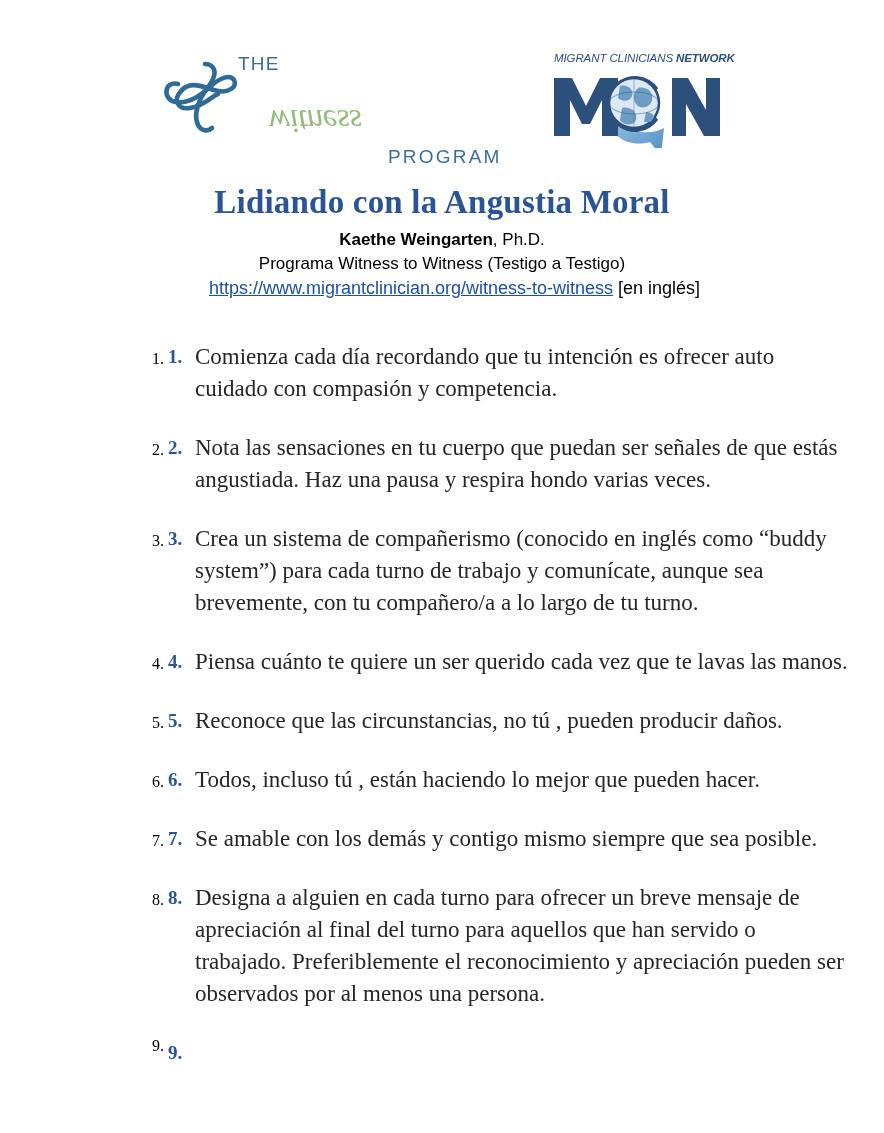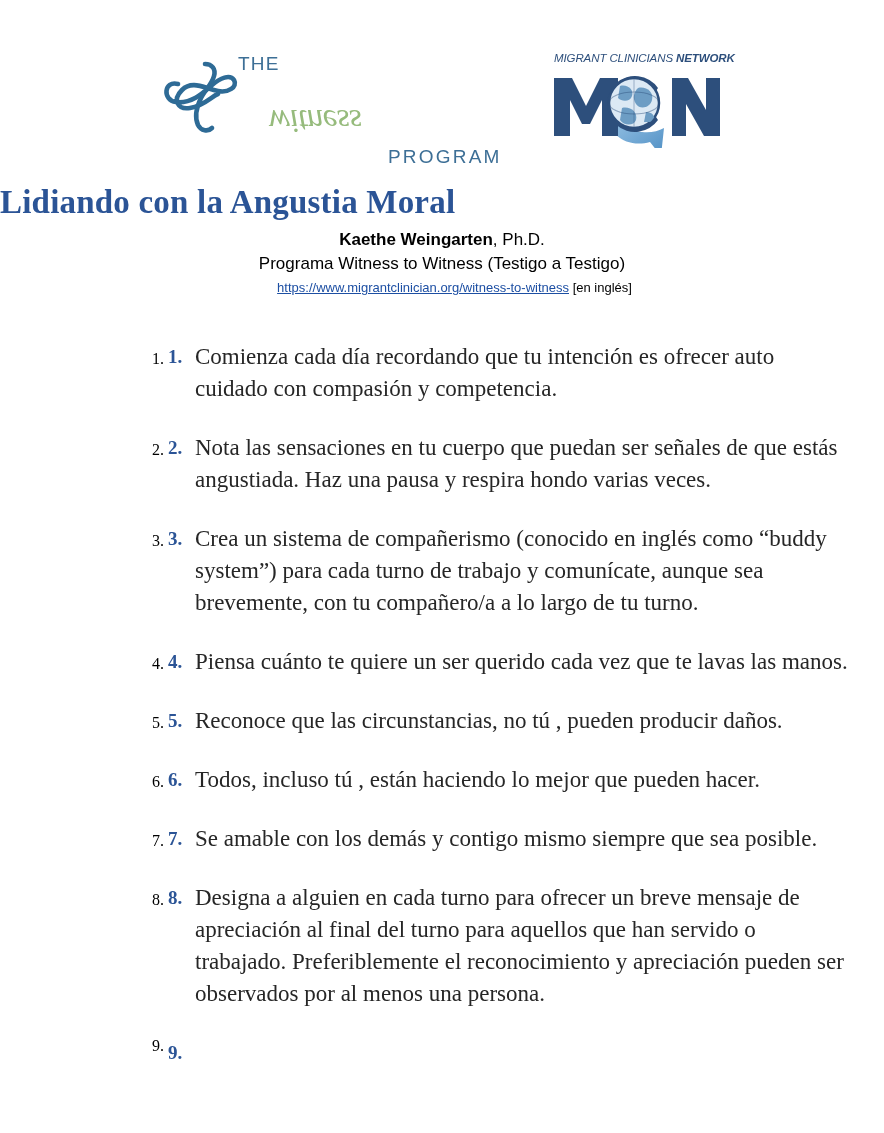--- a/index.html
+++ b/index.html
@@ -119,20 +119,21 @@
     width: 180px;
     height: 82px;
   }
 
   
   .doc-title {
     position: absolute;
     top: 162px;
     left: 0;
     width: 884px;
+    text-align: center;
     font-family: "Liberation Serif", "DejaVu Serif", serif;
     font-weight: 700;
     font-size: 33px;
     color: #2b5496;
     letter-spacing: 0.2px;
   }
 
   
   .byline {
     position: absolute;
@@ -146,21 +147,21 @@
   .byline-author {
     font-size: 17px;
     line-height: 24px;
   }
   .byline-author .name { font-weight: 700; }
   .byline-program {
     font-size: 17px;
     line-height: 24px;
   }
   .byline-link-row {
-    font-size: 13px;
+    font-size: 18px;
     line-height: 24px;
     padding-left: 25px;
   }
   .byline-link-row .url {
     color: #1d4fa3;
     text-decoration: underline;
   }
   .byline-link-row .note { color: #000000; }
 
   

